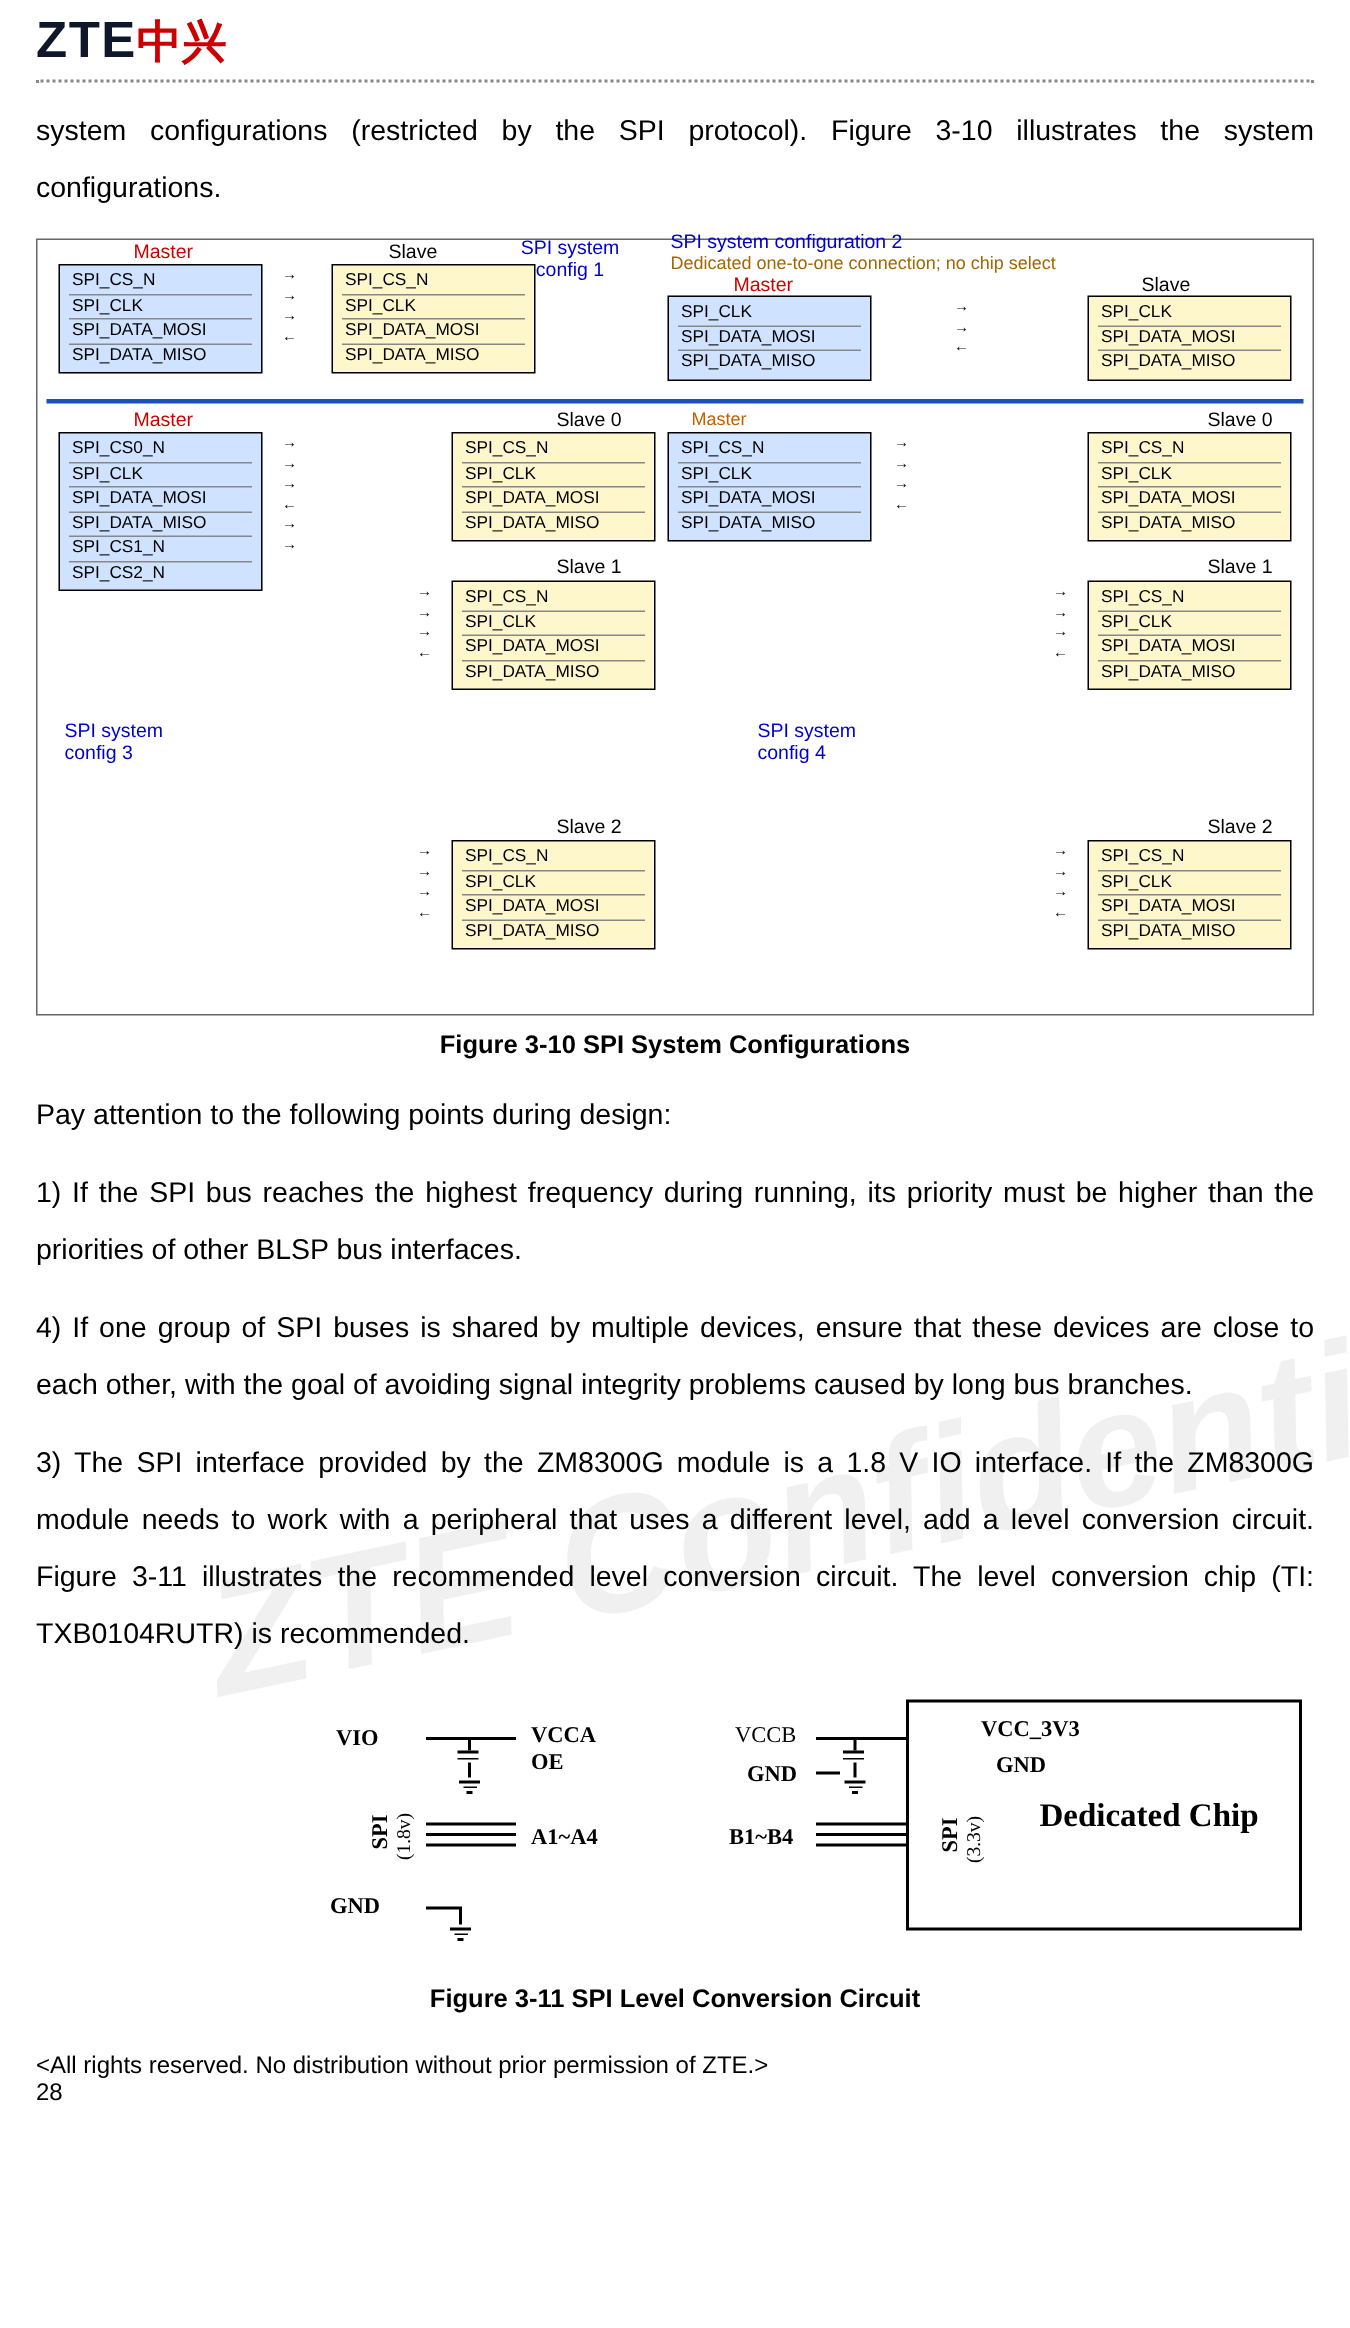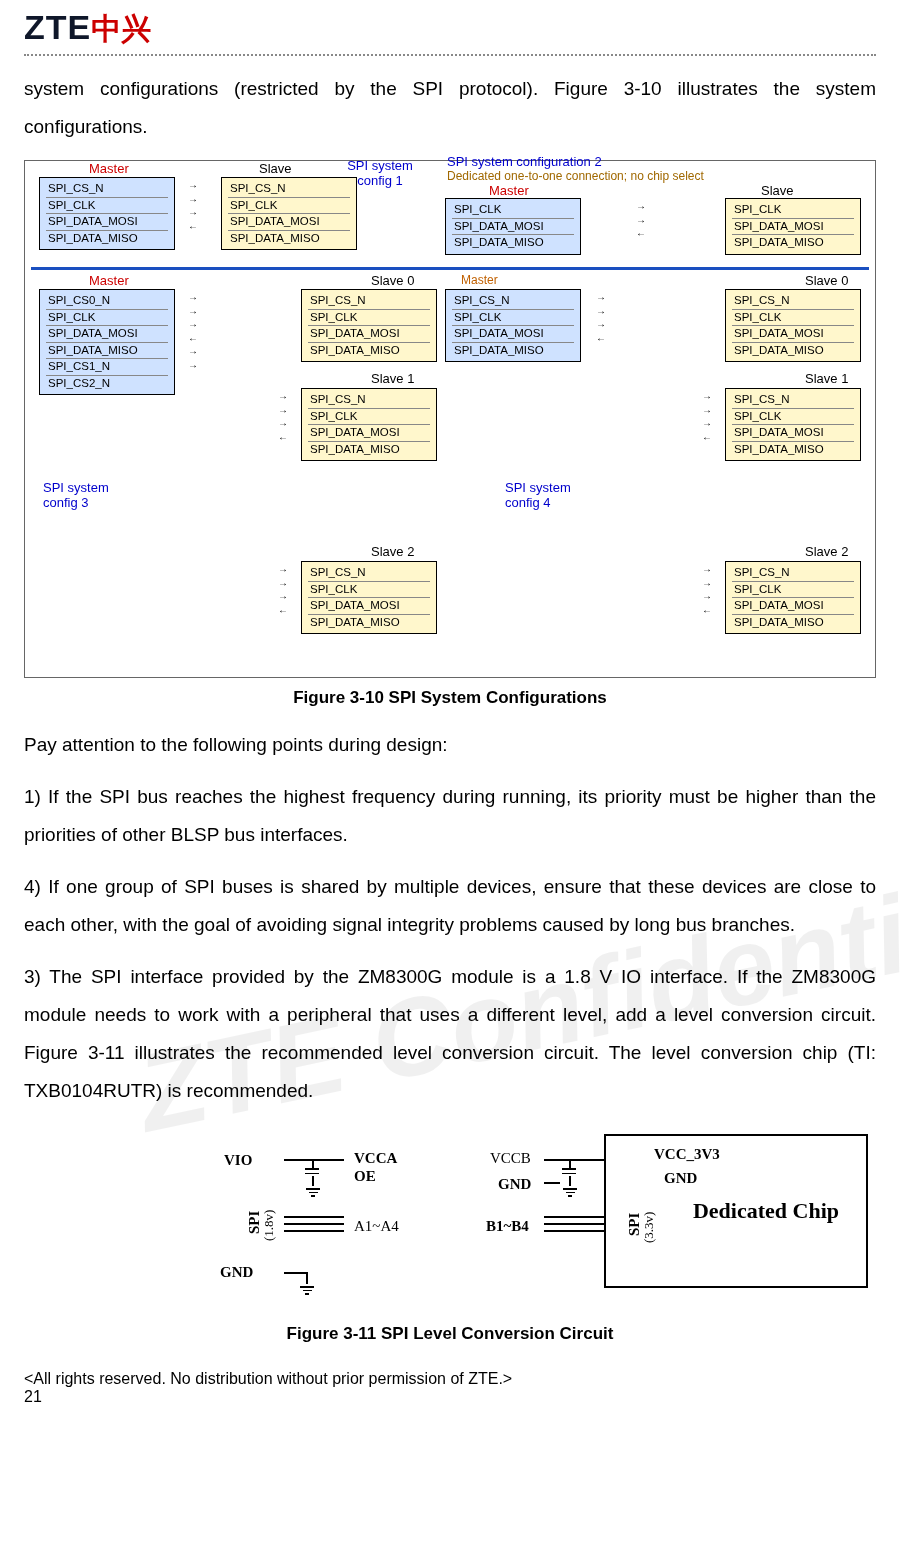--- a/index.html
+++ b/index.html
@@ -318,21 +318,21 @@
   <div class="line" style="left:260px; top:148px; width:22px; height:1.5px;"></div>
   <div class="line" style="left:282px; top:148px; width:1.5px; height:12px;"></div>
   <div class="gnd-sym" style="left:275px; top:160px;">
       <div style="width:14px;"></div>
       <div style="width:9px;"></div>
       <div style="width:4px;"></div>
     </div>
 
   <span class="lbl311" style="left:330px; top:26px; font-weight:bold;">VCCA</span>
   <span class="lbl311" style="left:330px; top:44px; font-weight:bold;">OE</span>
-  <span class="lbl311" style="left:330px; top:94px; font-weight:normal;">A1~A4</span>
+  <span class="lbl311" style="left:330px; top:94px; font-weight:bold;">A1~A4</span>
   <span class="lbl311" style="left:466px; top:26px; font-weight:normal;">VCCB</span>
   <span class="lbl311" style="left:474px; top:52px; font-weight:bold;">GND</span>
   <span class="lbl311" style="left:462px; top:94px; font-weight:bold;">B1~B4</span>
 
   <div class="line" style="left:520px; top:35px; width:60px; height:1.5px;"></div>
   <div class="cap-sym" style="left:538px; top:44px;">
       <div class="plate"></div>
       <div class="plate"></div>
     </div>
   <div class="line" style="left:545px; top:35px; width:1.5px; height:9px;"></div>
@@ -352,13 +352,13 @@
     <span style="font-size:22px; font-weight:bold; text-align:center; line-height:1.1; margin-left:60px;">Dedicated Chip</span>
   </div>
   <span class="lbl311" style="left:630px; top:22px; font-weight:bold;">VCC_3V3</span>
   <span class="lbl311" style="left:640px; top:46px; font-weight:bold;">GND</span>
   <span class="lbl311 rot" style="left:602px; top:112px; font-weight:bold;">SPI</span>
   <span class="lbl311 rot lbl-small" style="left:617px; top:119px;">(3.3v)</span>
 </div>
 <div class="caption">Figure 3-11 SPI Level Conversion Circuit</div>
 
 <div class="footer">&lt;All rights reserved. No distribution without prior permission of ZTE.&gt;</div>
-<div class="page-num">21</div>
+<div class="page-num">28</div>
 
 </body></html>

